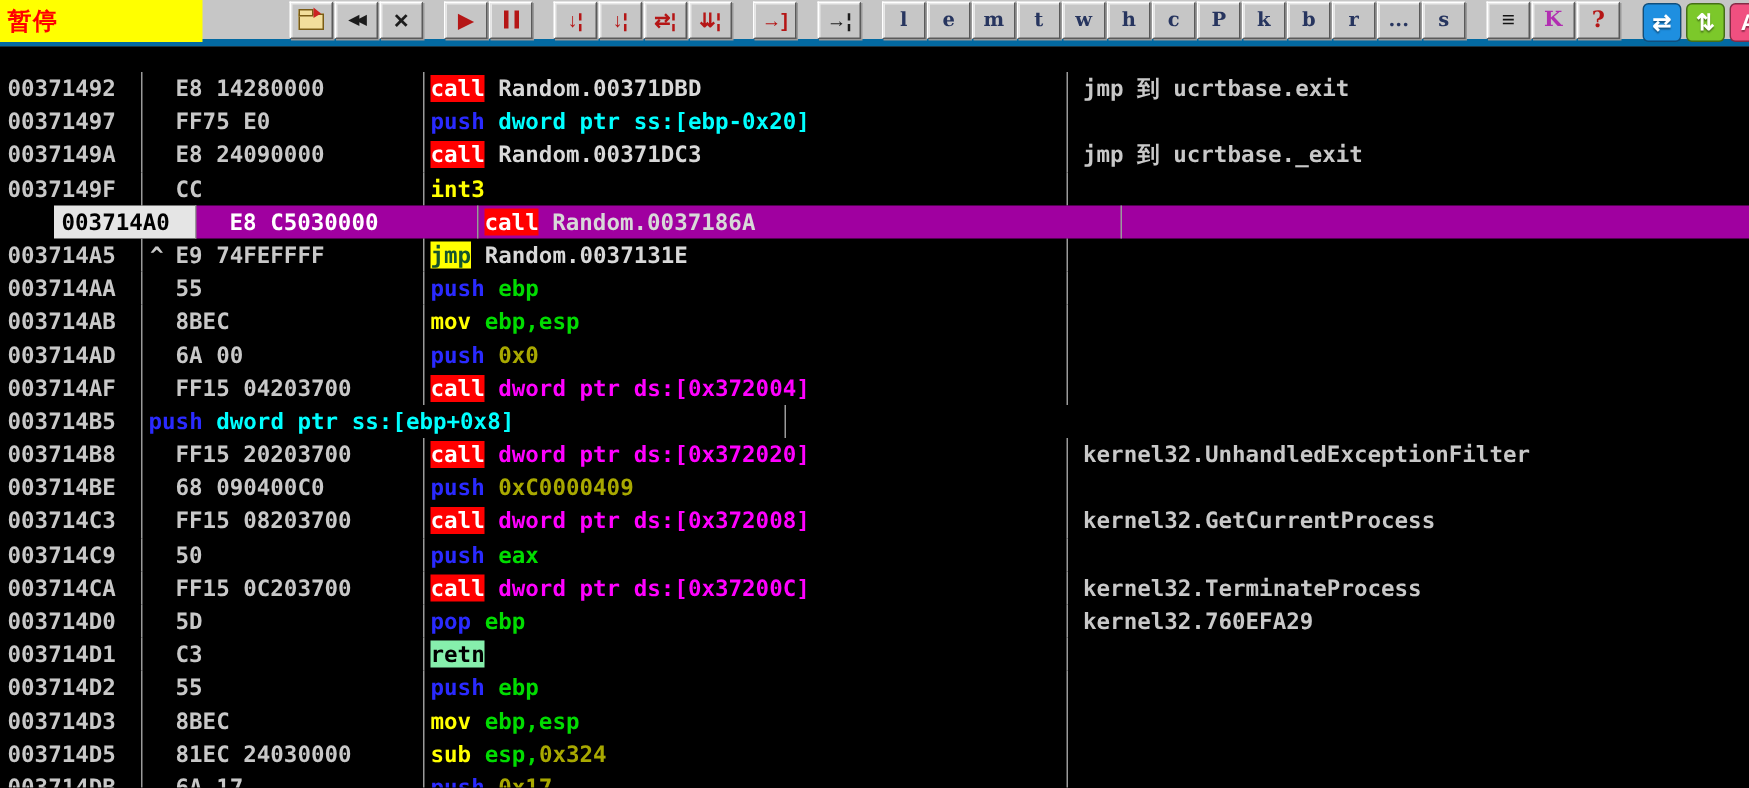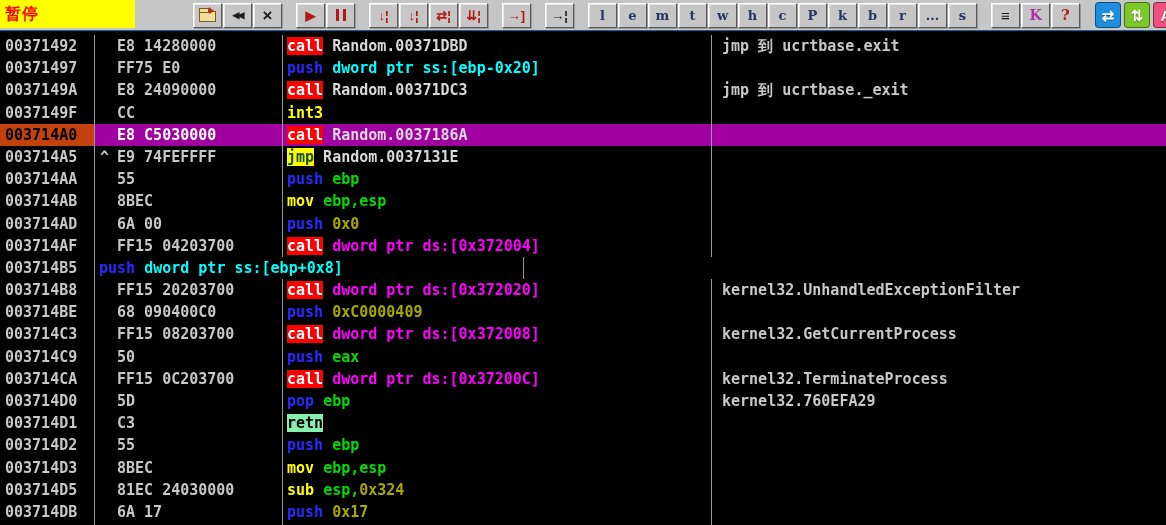--- a/index.html
+++ b/index.html
@@ -2,21 +2,21 @@
 <html><head>
 <meta charset="utf-8">
 <style>
   * { margin:0; padding:0; box-sizing:border-box; }
   html,body { width:1166px; height:525px; overflow:hidden; background:#000; }
   body { font-family:"DejaVu Sans Mono", monospace; position:relative; }
 
   
   .toolbar {
     position:absolute; top:0; left:0; width:1166px; height:31px;
-    background:#C6C6C6; border-bottom:1px solid #0369a1;
+    background:#C6C6C6; border-bottom:5px solid #0369a1;
     display:flex; align-items:center;
   }
   .status-badge {
     position:absolute; left:0; top:0; width:135px; height:28px;
     background:#FFFF00; color:#FF0000;
     font-family:"DejaVu Sans", sans-serif; font-weight:bold; font-size:16px;
     line-height:27px; padding-left:5px; letter-spacing:1px;
   }
   .tb-buttons { display:flex; align-items:center; margin-left:193px; height:100%; }
   .tb-group { display:flex; align-items:center; margin-right:13px; }
@@ -47,30 +47,30 @@
     width:26px; height:26px; margin-left:3px; border-radius:4px;
     border:1px solid rgba(0,0,0,.45);
     color:#fff; font-weight:bold; font-size:15px; line-height:1;
     display:flex; align-items:center; justify-content:center; cursor:pointer;
     text-shadow:0 1px 1px rgba(0,0,0,.4);
   }
 
   
   .disasm {
     position:absolute; top:31px; left:0; width:1166px; height:494px;
-    background:#000; padding-top:4px;
+    background:#000; padding-top:17px;
     font-size:15px; font-weight:bold;
   }
   .row { display:flex; height:22.2px; line-height:22.2px; white-space:pre; cursor:default; }
   .c-addr  { width:95px;  padding-left:5px;  border-right:1px solid #9a9a9a; color:#C8C8C8; }
   .c-bytes { width:188px; padding-left:22px; border-right:1px solid #9a9a9a; color:#C8C8C8; position:relative; }
   .c-ins   { width:429px; padding-left:4px;  border-right:1px solid #9a9a9a; color:#D8D8D8; }
   .c-cmt   { flex:1; padding-left:10px; color:#C8C8C8; overflow:hidden; }
   .marker  { position:absolute; left:5px; top:0; color:#C8C8C8; }
-  .row.sel .c-addr  { background:#c2410c; color:#000; }
+  .row.sel .c-addr  { background:#e5e5e5; color:#000;margin-left:36px; }
   .row.sel .c-bytes, .row.sel .c-ins, .row.sel .c-cmt { background:#A000A0; color:#FFFFFF; }
 
   .s-call { background:#FF0000; color:#ffffff; }
   .s-jmp  { background:#FFFF00; color:#14532d; }
   .s-kb   { color:#2A2AFF; }
   .s-ky   { color:#FFFF00; }
   .s-retn { background:#86efac; color:#000000; }
   .s-reg  { color:#00DC00; }
   .s-cyan { color:#00FFFF; }
   .s-mag  { color:#FF00FF; }

